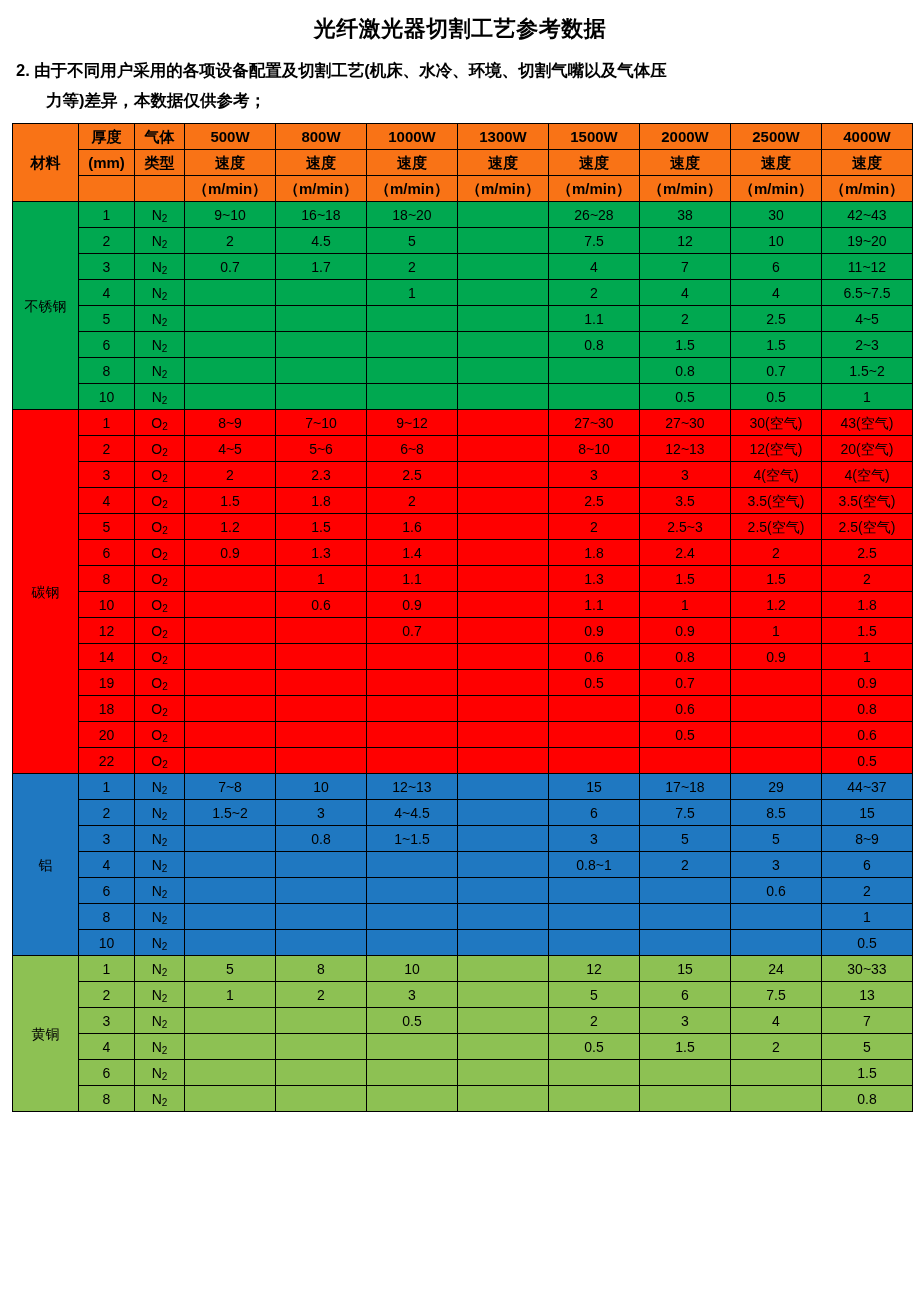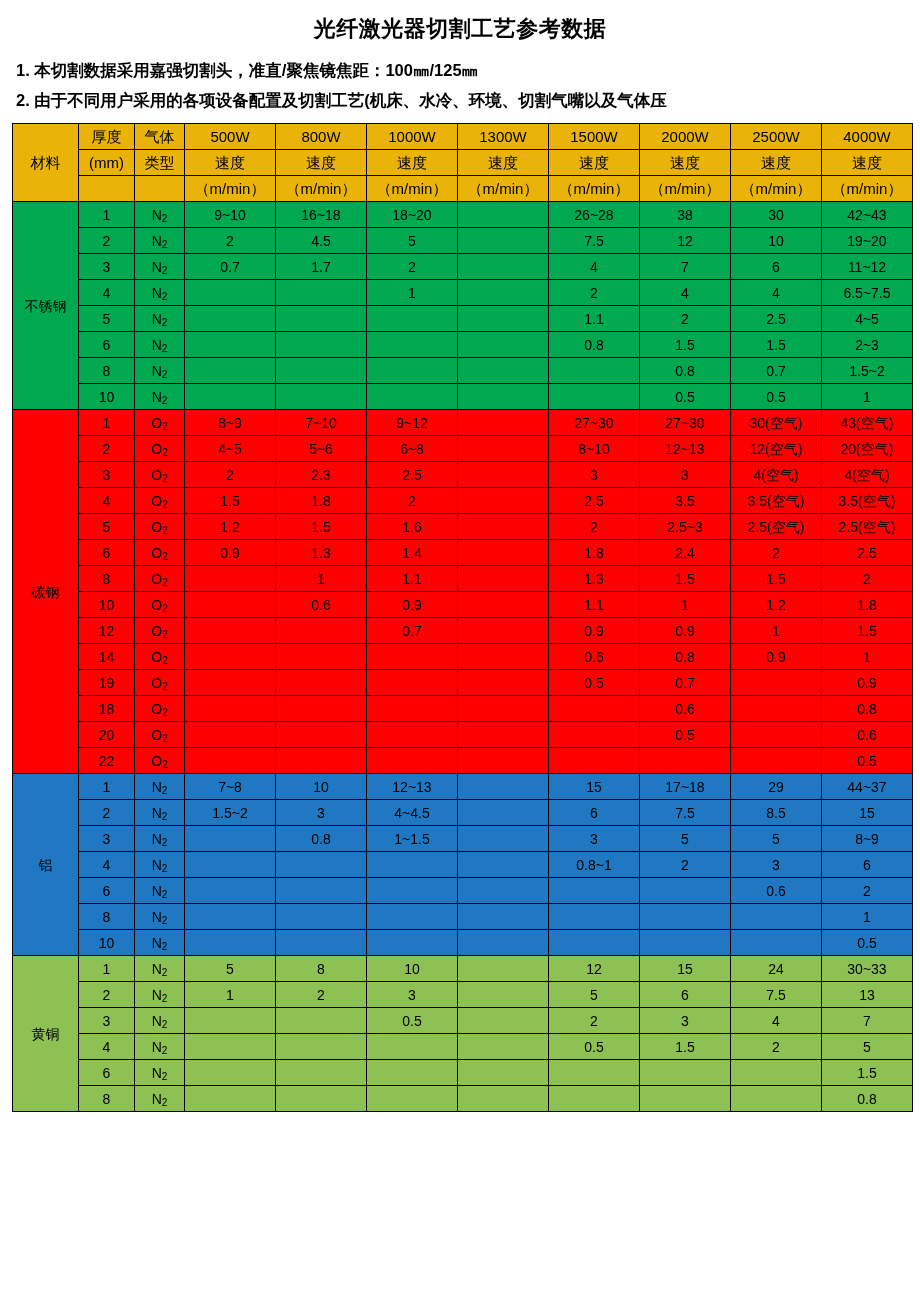--- a/index.html
+++ b/index.html
@@ -51,22 +51,22 @@
     border: 1px solid #000000;
     text-align: center;
     vertical-align: middle;
     font-size: 14px;
     padding: 0;
     height: 25px;
     line-height: 1.15;
     white-space: nowrap;
   }
   table.data thead th {
-    font-weight: normal;
-    background: #eab308;
+    font-weight: bold;
+    background: #f97316;
     font-size: 15px;
   }
   thead th.sub {
     font-size: 13.5px;
     font-weight: bold;
   }
   col.c-mat { width: 66px; }
   col.c-thk { width: 56px; }
   col.c-gas { width: 50px; }
   col.c-pw  { width: 91px; }
@@ -92,26 +92,25 @@
   .thead-row3 th { height: 21px; margin-top: 28px; }
 </style>
 </head>
 <body>
 
 <div class="page">
 
   <div class="doc-title">光纤激光器切割工艺参考数据</div>
 
   <div class="note">
-    <span class="idx">1.</span>
-    <span>本切割数据采用嘉强切割头，准直/聚焦镜焦距：100㎜/125㎜</span>
-  </div>
-  <div class="note">
     <span class="idx">2.</span>
     <span>由于不同用户采用的各项设备配置及切割工艺(机床、水冷、环境、切割气嘴以及气体压</span>
+  </div>
+  <div class="note note-indent">
+    <span>力等)差异，本数据仅供参考；</span>
   </div>
 
   <table class="data">
     <colgroup>
       <col class="c-mat">
         <col class="c-thk">
         <col class="c-gas">
       <col class="c-pw">
         <col class="c-pw">
         <col class="c-pw">

